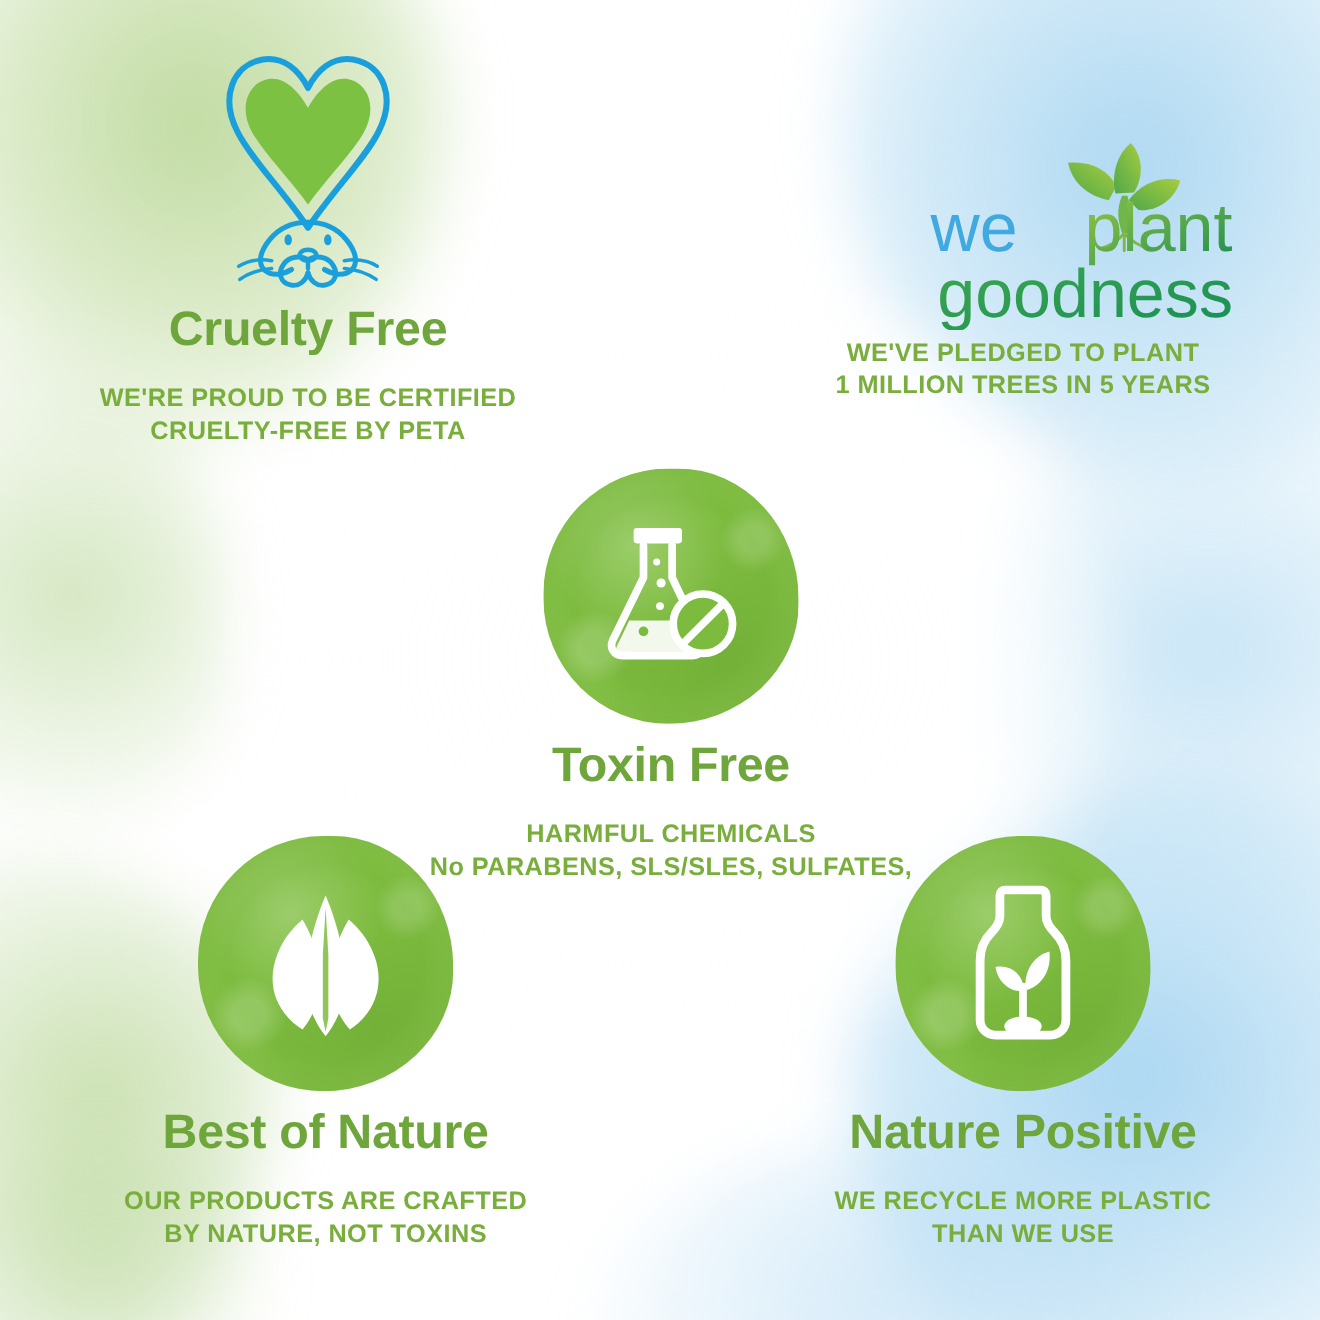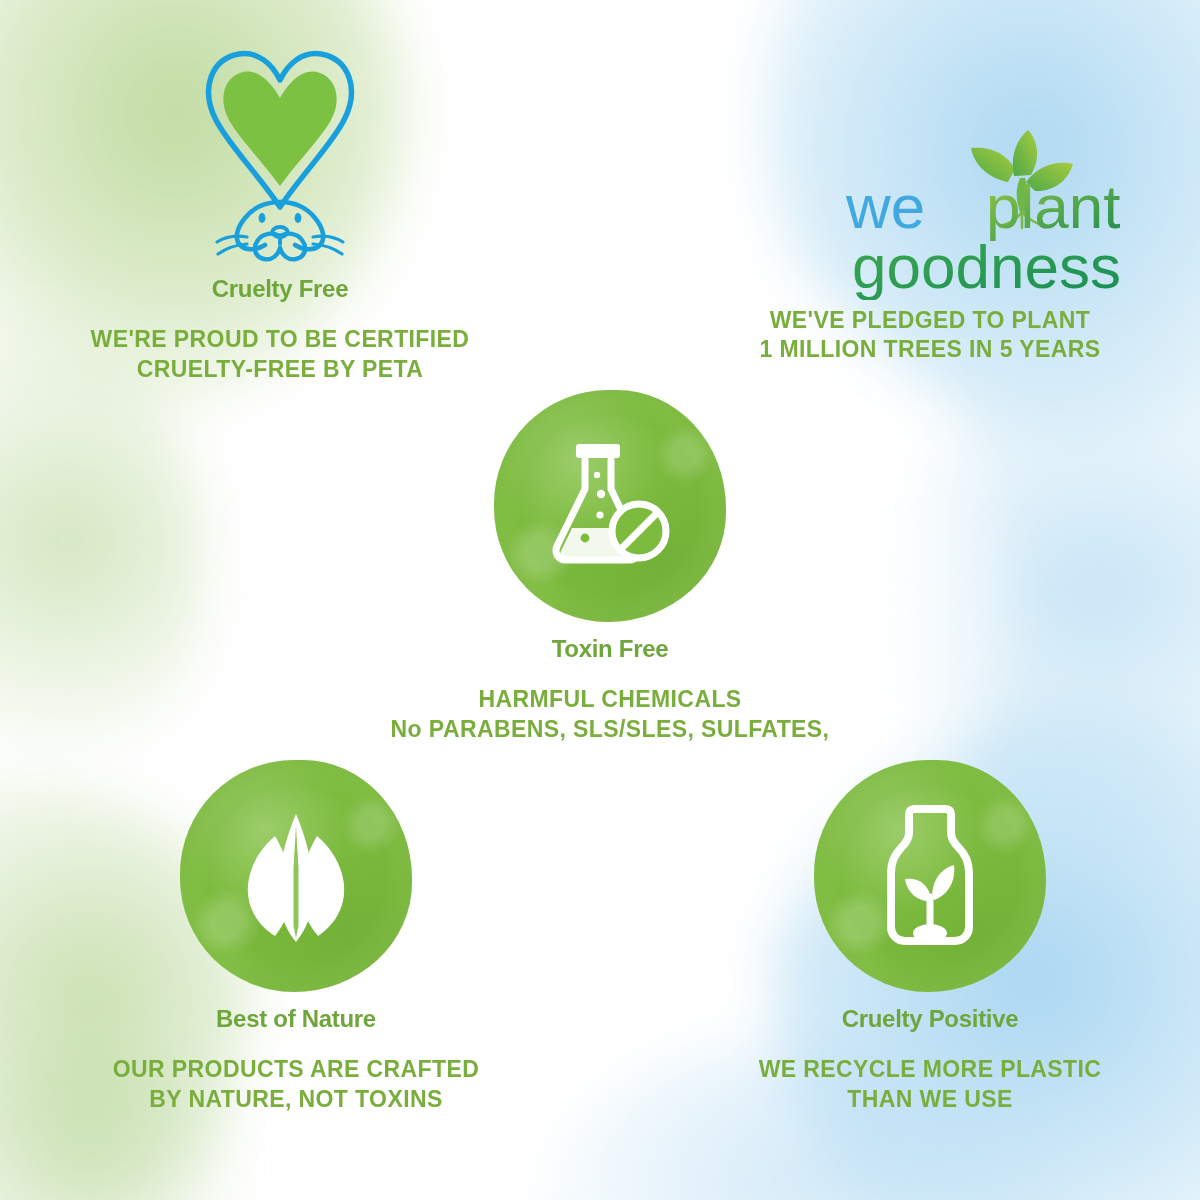--- a/index.html
+++ b/index.html
@@ -61,41 +61,41 @@
     background:radial-gradient(ellipse at 50% 50%, rgba(255,255,255,.96) 0%, rgba(255,255,255,.82) 52%, rgba(255,255,255,0) 80%);
     border-radius:50%;
   }
 
   
   #content{ position:absolute; inset:0; z-index:2; }
 
   .badge{ position:absolute; text-align:center; }
 
   .badge-title{
-    font-size:24px;
+    font-size:44px;
     font-weight:bold;
     color:#6FA63C;
     letter-spacing:-0.3px;
     line-height:1.1;
   }
   .badge-desc{
     font-size:23px;
     font-weight:bold;
     color:#7AAE3C;
     letter-spacing:0.4px;
     line-height:1.28;
     margin-top:23px;
     text-transform:uppercase;
   }
   .badge-desc.mixed{ text-transform:none; }
 
   
   #badge-cruelty-free{ left:20px;  top:40px;  width:520px; }
   #badge-plant-goodness{ left:680px; top:120px; width:500px; }
-  #badge-toxin-free{ left:340px; top:390px; width:540px; }
+  #badge-toxin-free{ left:340px; top:426px; width:540px; }
   #badge-best-nature{ left:36px;  top:760px; width:520px; }
   #badge-plastic-positive{ left:680px; top:760px; width:500px; }
 
   .icon-wrap{ display:flex; justify-content:center; align-items:flex-end; }
 
   .title-gap{ margin-top:14px; }
 
   
   .disc{
     position:relative;
@@ -281,20 +281,20 @@
           <path d="M58 92 C 58 76 66 64 80 60 C 82 76 74 90 60 95 Z" fill="#ffffff"></path>
 
           <path d="M54 96 C 44 96 33 88 31 74 C 45 72 55 80 57 94 Z" fill="#ffffff"></path>
 
           <path d="M56 92 L56 124" stroke="#ffffff" stroke-width="7" stroke-linecap="round"></path>
 
           <ellipse cx="56" cy="128" rx="17" ry="9" fill="#ffffff"></ellipse>
         </svg>
       </div>
     </div>
-    <div class="badge-title title-gap">Cruelty Positive</div>
+    <div class="badge-title title-gap">Nature Positive</div>
     <div class="badge-desc">
       <div>WE RECYCLE MORE PLASTIC</div>
       <div>THAN WE USE</div>
     </div>
   </div>
 
 </div>
 
 </body></html>

